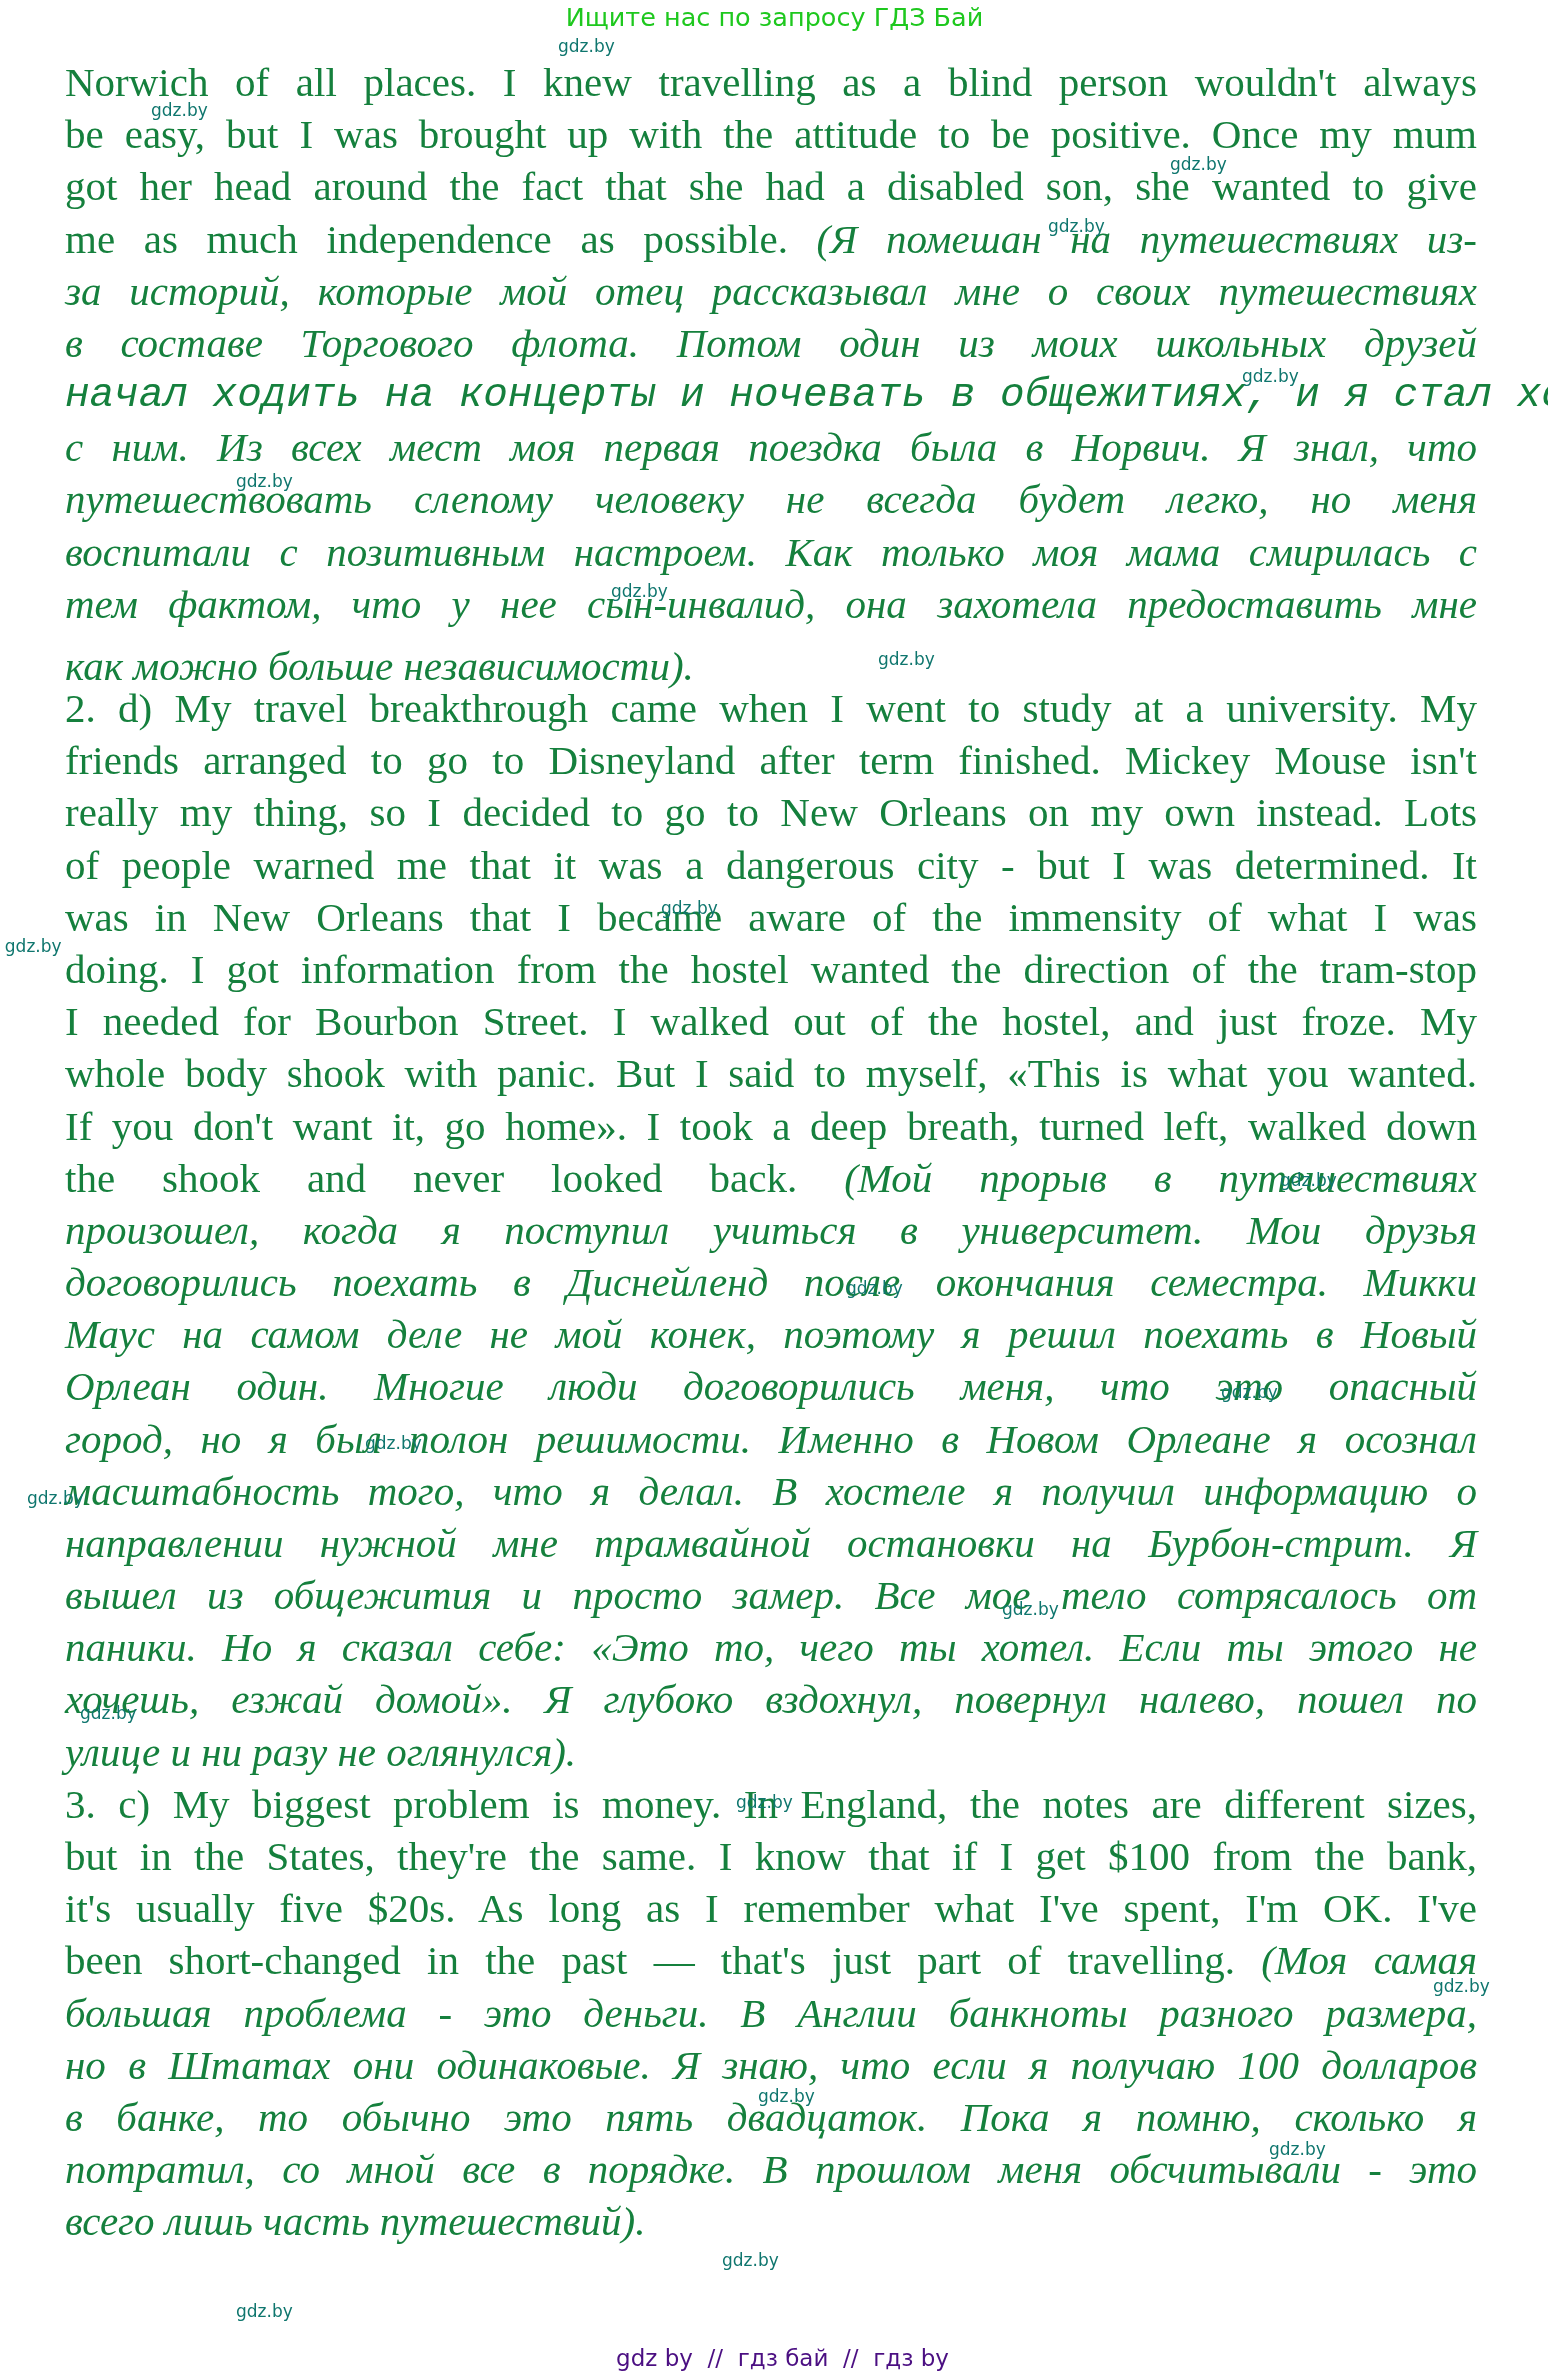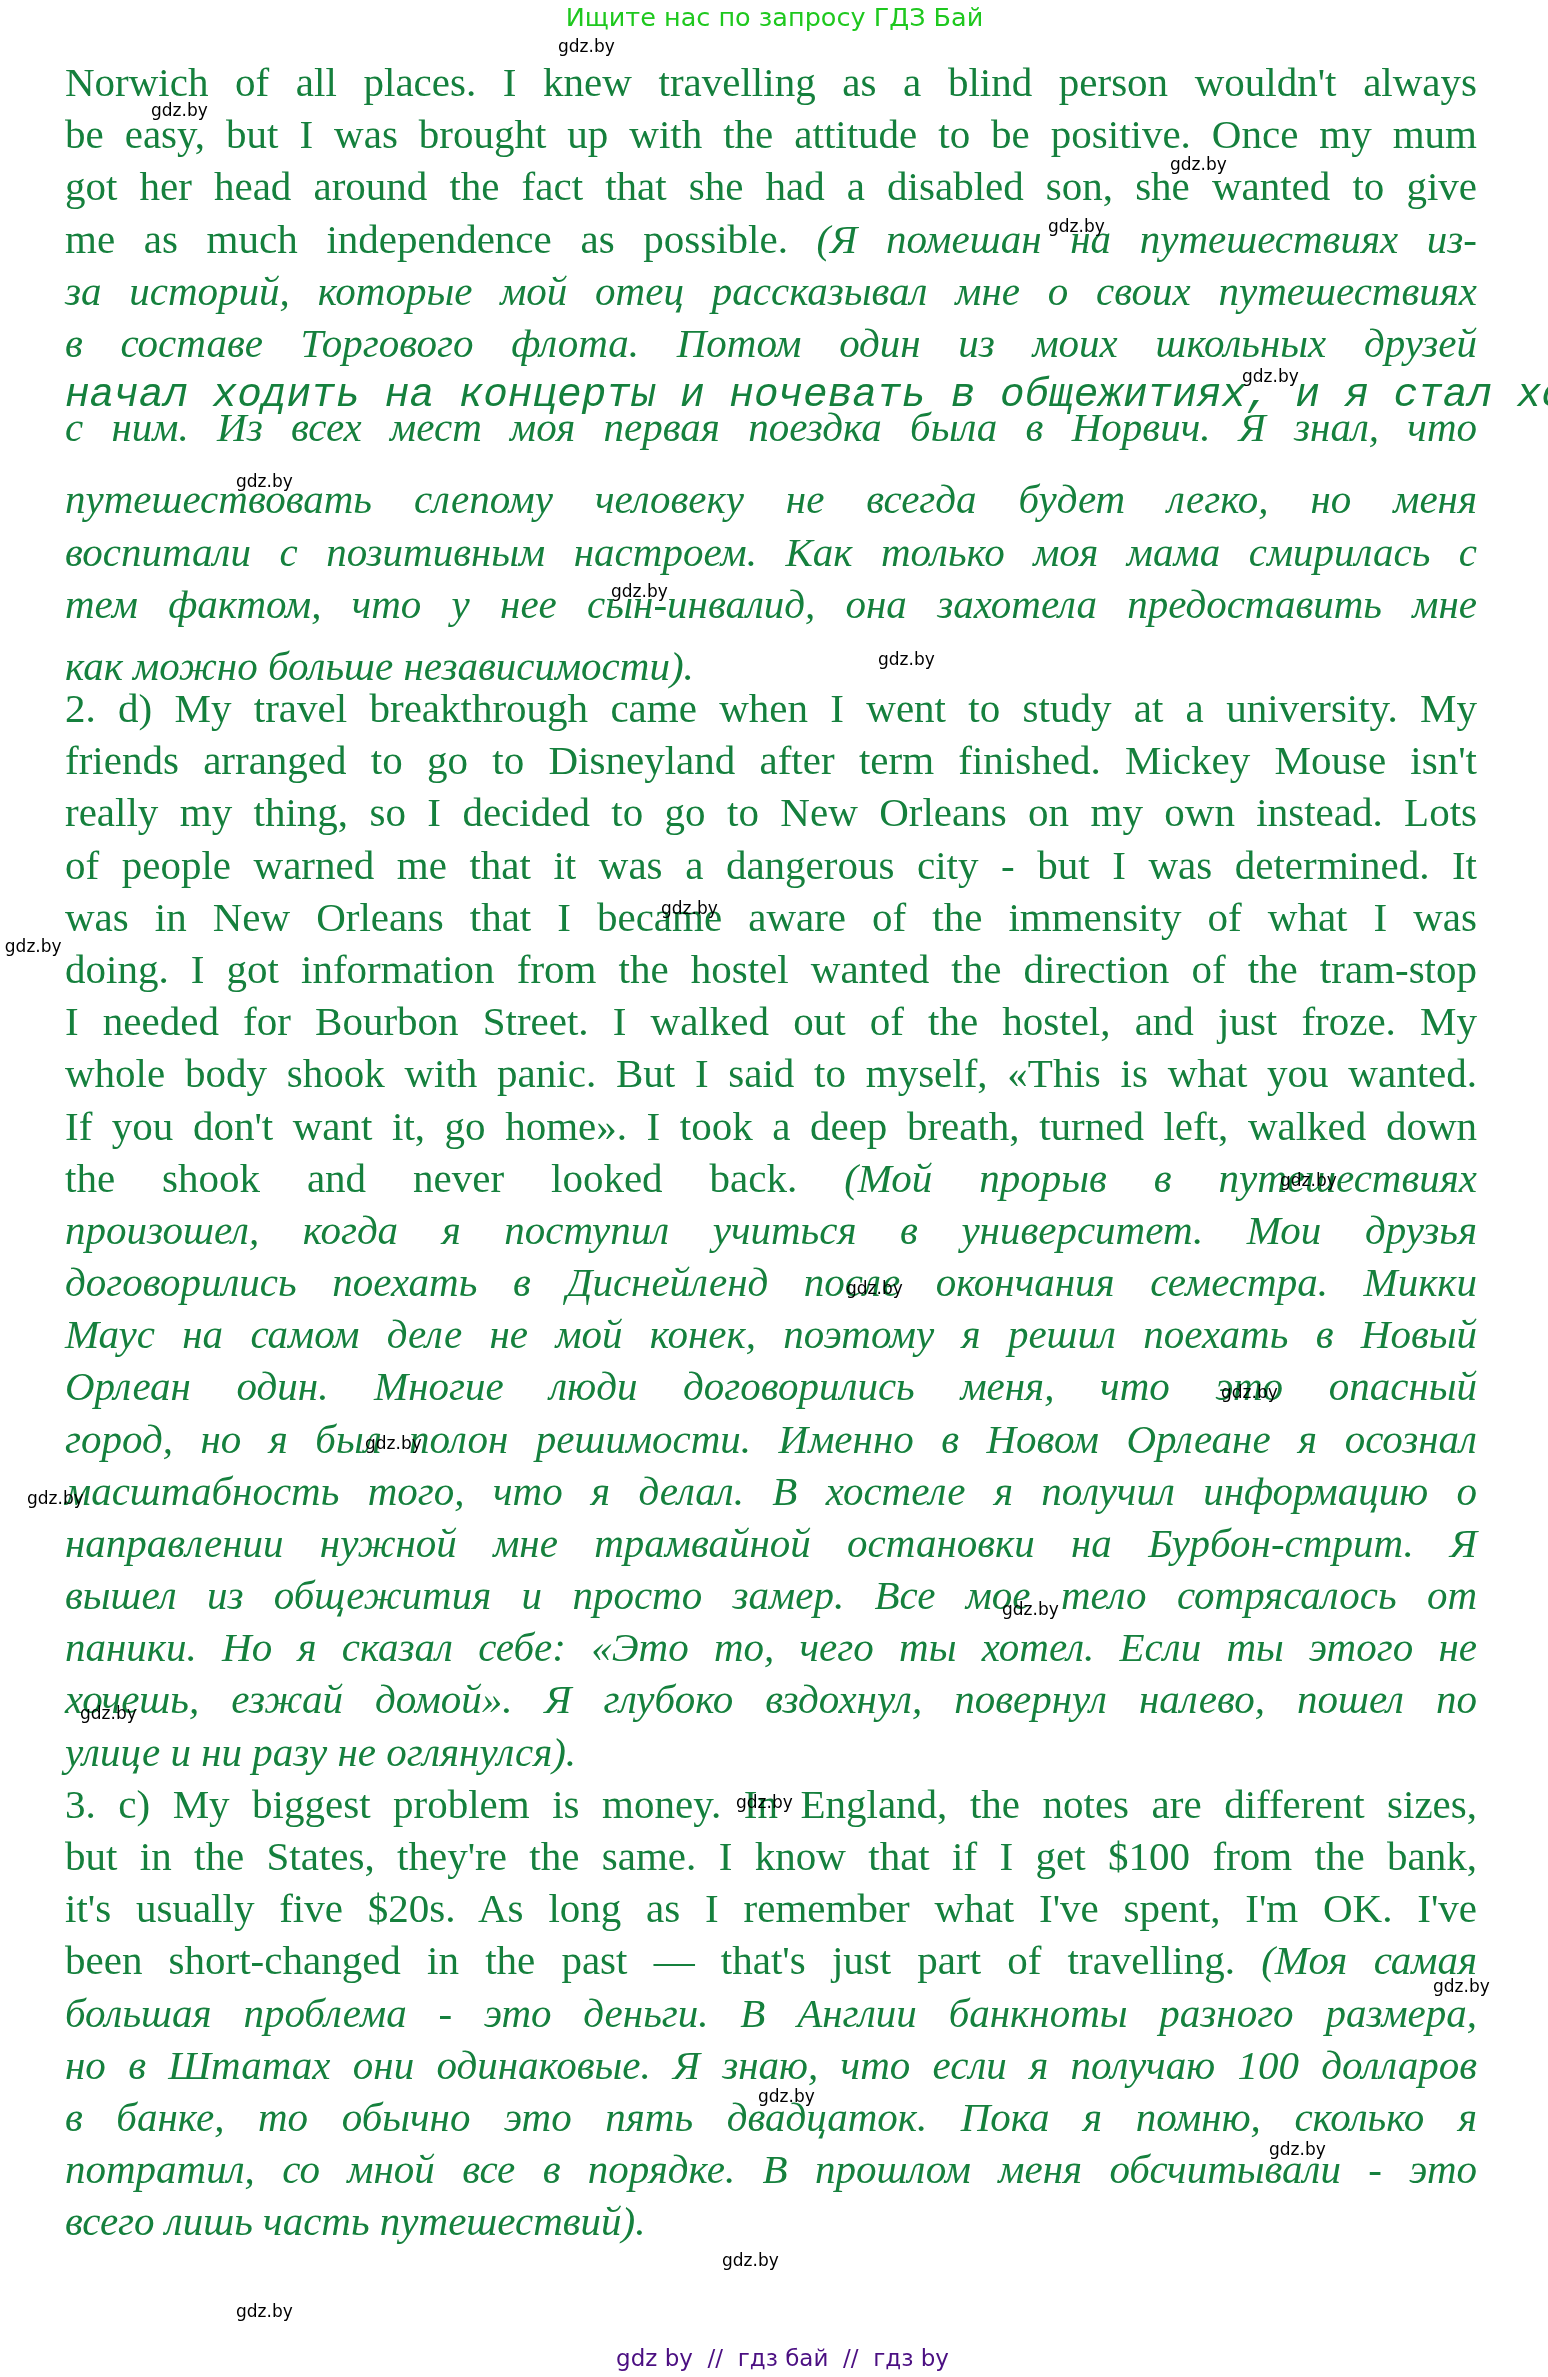--- a/index.html
+++ b/index.html
@@ -14,42 +14,42 @@
   }
   .line {
     position: absolute; left: 0; width: 1412px; height: 53px;
     font-family: "Liberation Serif", serif; font-size: 41px; line-height: 53px;
     color: #15803d; white-space: nowrap; text-align: justify; text-align-last: justify;
   }
   .line.last { text-align-last: left; }
   .line .ru { font-style: italic; }
   .wm {
     position: absolute; font-family: "DejaVu Sans", sans-serif; font-size: 17px;
-    color: #000000; line-height: 19px; white-space: nowrap;
+    color: #0f766e; line-height: 19px; white-space: nowrap;
   }
   .footer {
     position: absolute; left: 8px; top: 2342px; width: 1549px; height: 32px;
     text-align: center; font-family: "DejaVu Sans", sans-serif;
     font-size: 23px; line-height: 32px; color: #4b0f82; white-space: pre;
   }
 </style>
 </head>
 <body>
 
 <div class="header">Ищите нас по запросу ГДЗ Бай</div>
 
 <div class="page" id="page">
     <div class="line" style="top: 0px;"><span class="en">Norwich of all places. I knew travelling as a blind person wouldn't always</span></div>
     <div class="line" style="top: 52px;"><span class="en">be easy, but I was brought up with the attitude to be positive. Once my mum</span></div>
     <div class="line" style="top: 104px;"><span class="en">got her head around the fact that she had a disabled son, she wanted to give</span></div>
     <div class="line" style="top: 157px;"><span class="en">me as much independence as possible. </span><span class="ru">(Я помешан на путешествиях из-</span></div>
     <div class="line" style="top: 209px;"><span class="ru">за историй, которые мой отец рассказывал мне о своих путешествиях</span></div>
     <div class="line" style="top: 261px;"><span class="ru">в составе Торгового флота. Потом один из моих школьных друзей</span></div>
     <div class="line" style="top: 313px; font-family: Liberation Mono, monospace;"><span class="ru">начал ходить на концерты и ночевать в общежитиях, и я стал ходить</span></div>
-    <div class="line" style="top: 345px;"><span class="ru">с ним. Из всех мест моя первая поездка была в Норвич. Я знал, что</span></div>
+    <div class="line" style="top: 365px;"><span class="ru">с ним. Из всех мест моя первая поездка была в Норвич. Я знал, что</span></div>
     <div class="line" style="top: 417px;"><span class="ru">путешествовать слепому человеку не всегда будет легко, но меня</span></div>
     <div class="line" style="top: 470px;"><span class="ru">воспитали с позитивным настроем. Как только моя мама смирилась с</span></div>
     <div class="line" style="top: 522px;"><span class="ru">тем фактом, что у нее сын-инвалид, она захотела предоставить мне</span></div>
     <div class="line last" style="top: 574px; margin-top: 10px;"><span class="ru">как можно больше независимости).</span></div>
     <div class="line" style="top: 626px;"><span class="en">2. d) My travel breakthrough came when I went to study at a university. My</span></div>
     <div class="line" style="top: 678px;"><span class="en">friends arranged to go to Disneyland after term finished. Mickey Mouse isn't</span></div>
     <div class="line" style="top: 730px;"><span class="en">really my thing, so I decided to go to New Orleans on my own instead. Lots</span></div>
     <div class="line" style="top: 783px;"><span class="en">of people warned me that it was a dangerous city - but I was determined. It</span></div>
     <div class="line" style="top: 835px;"><span class="en">was in New Orleans that I became aware of the immensity of what I was</span></div>
     <div class="line" style="top: 887px;"><span class="en">doing. I got information from the hostel wanted the direction of the tram-stop</span></div>

